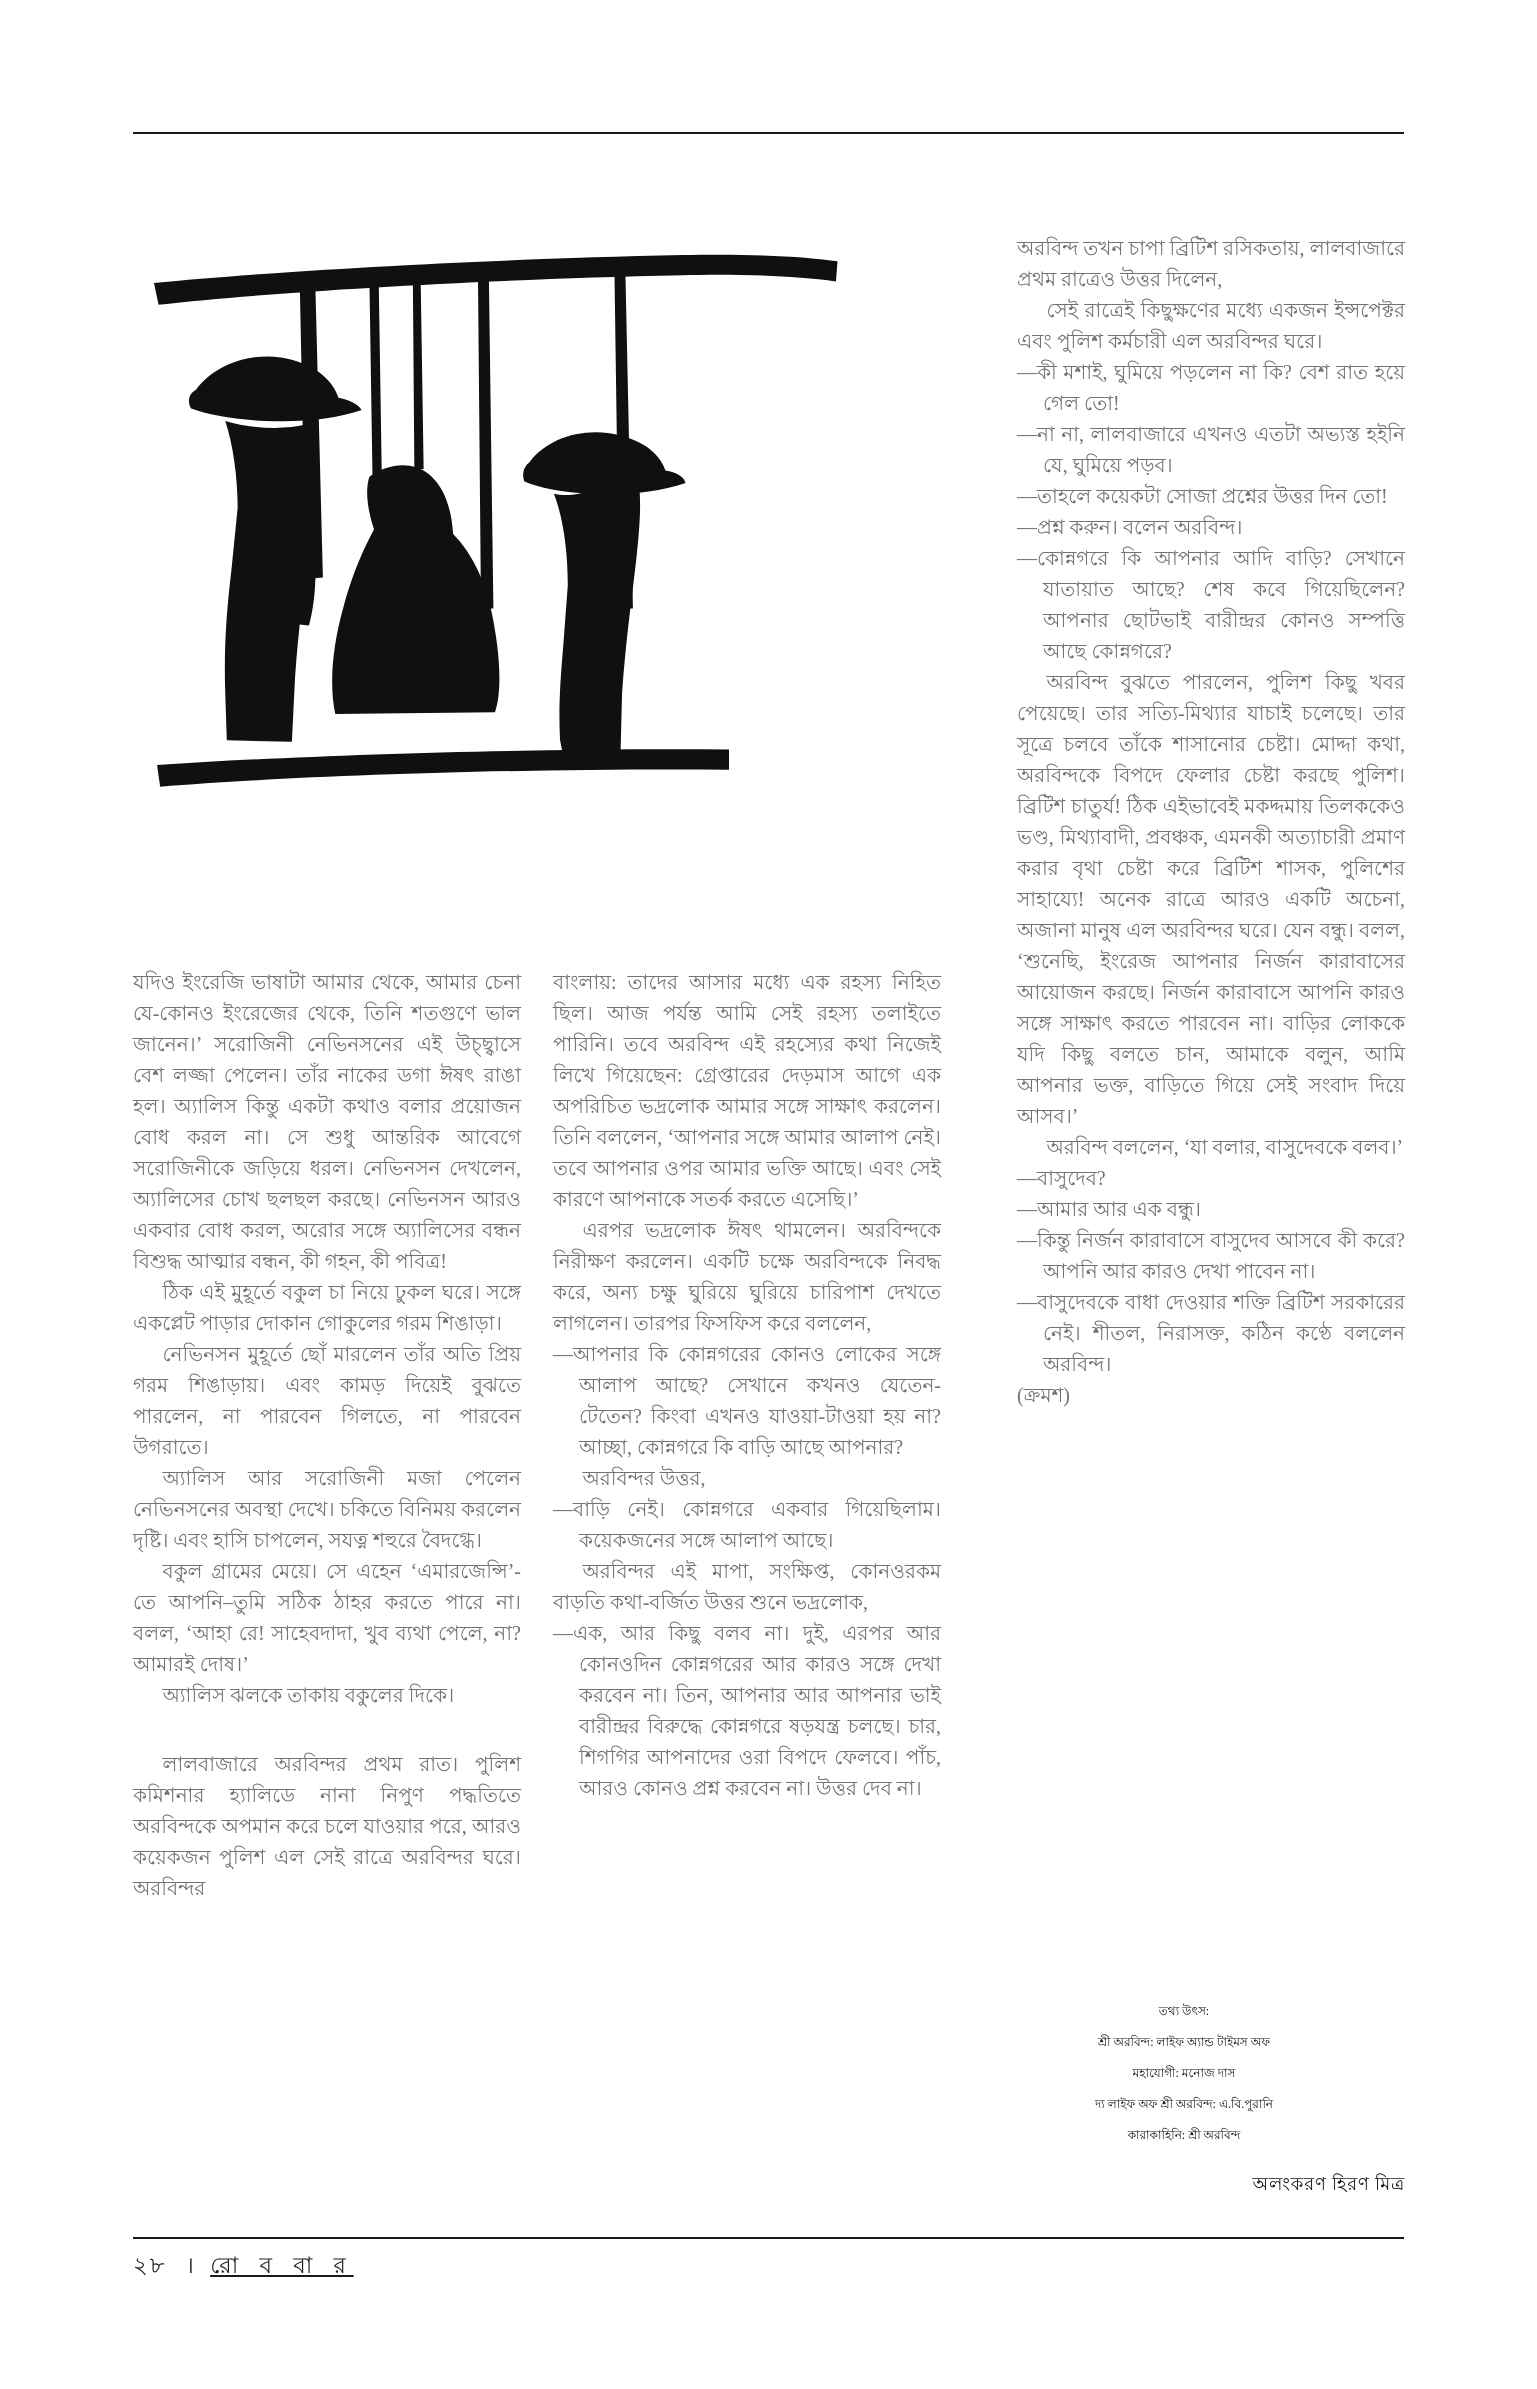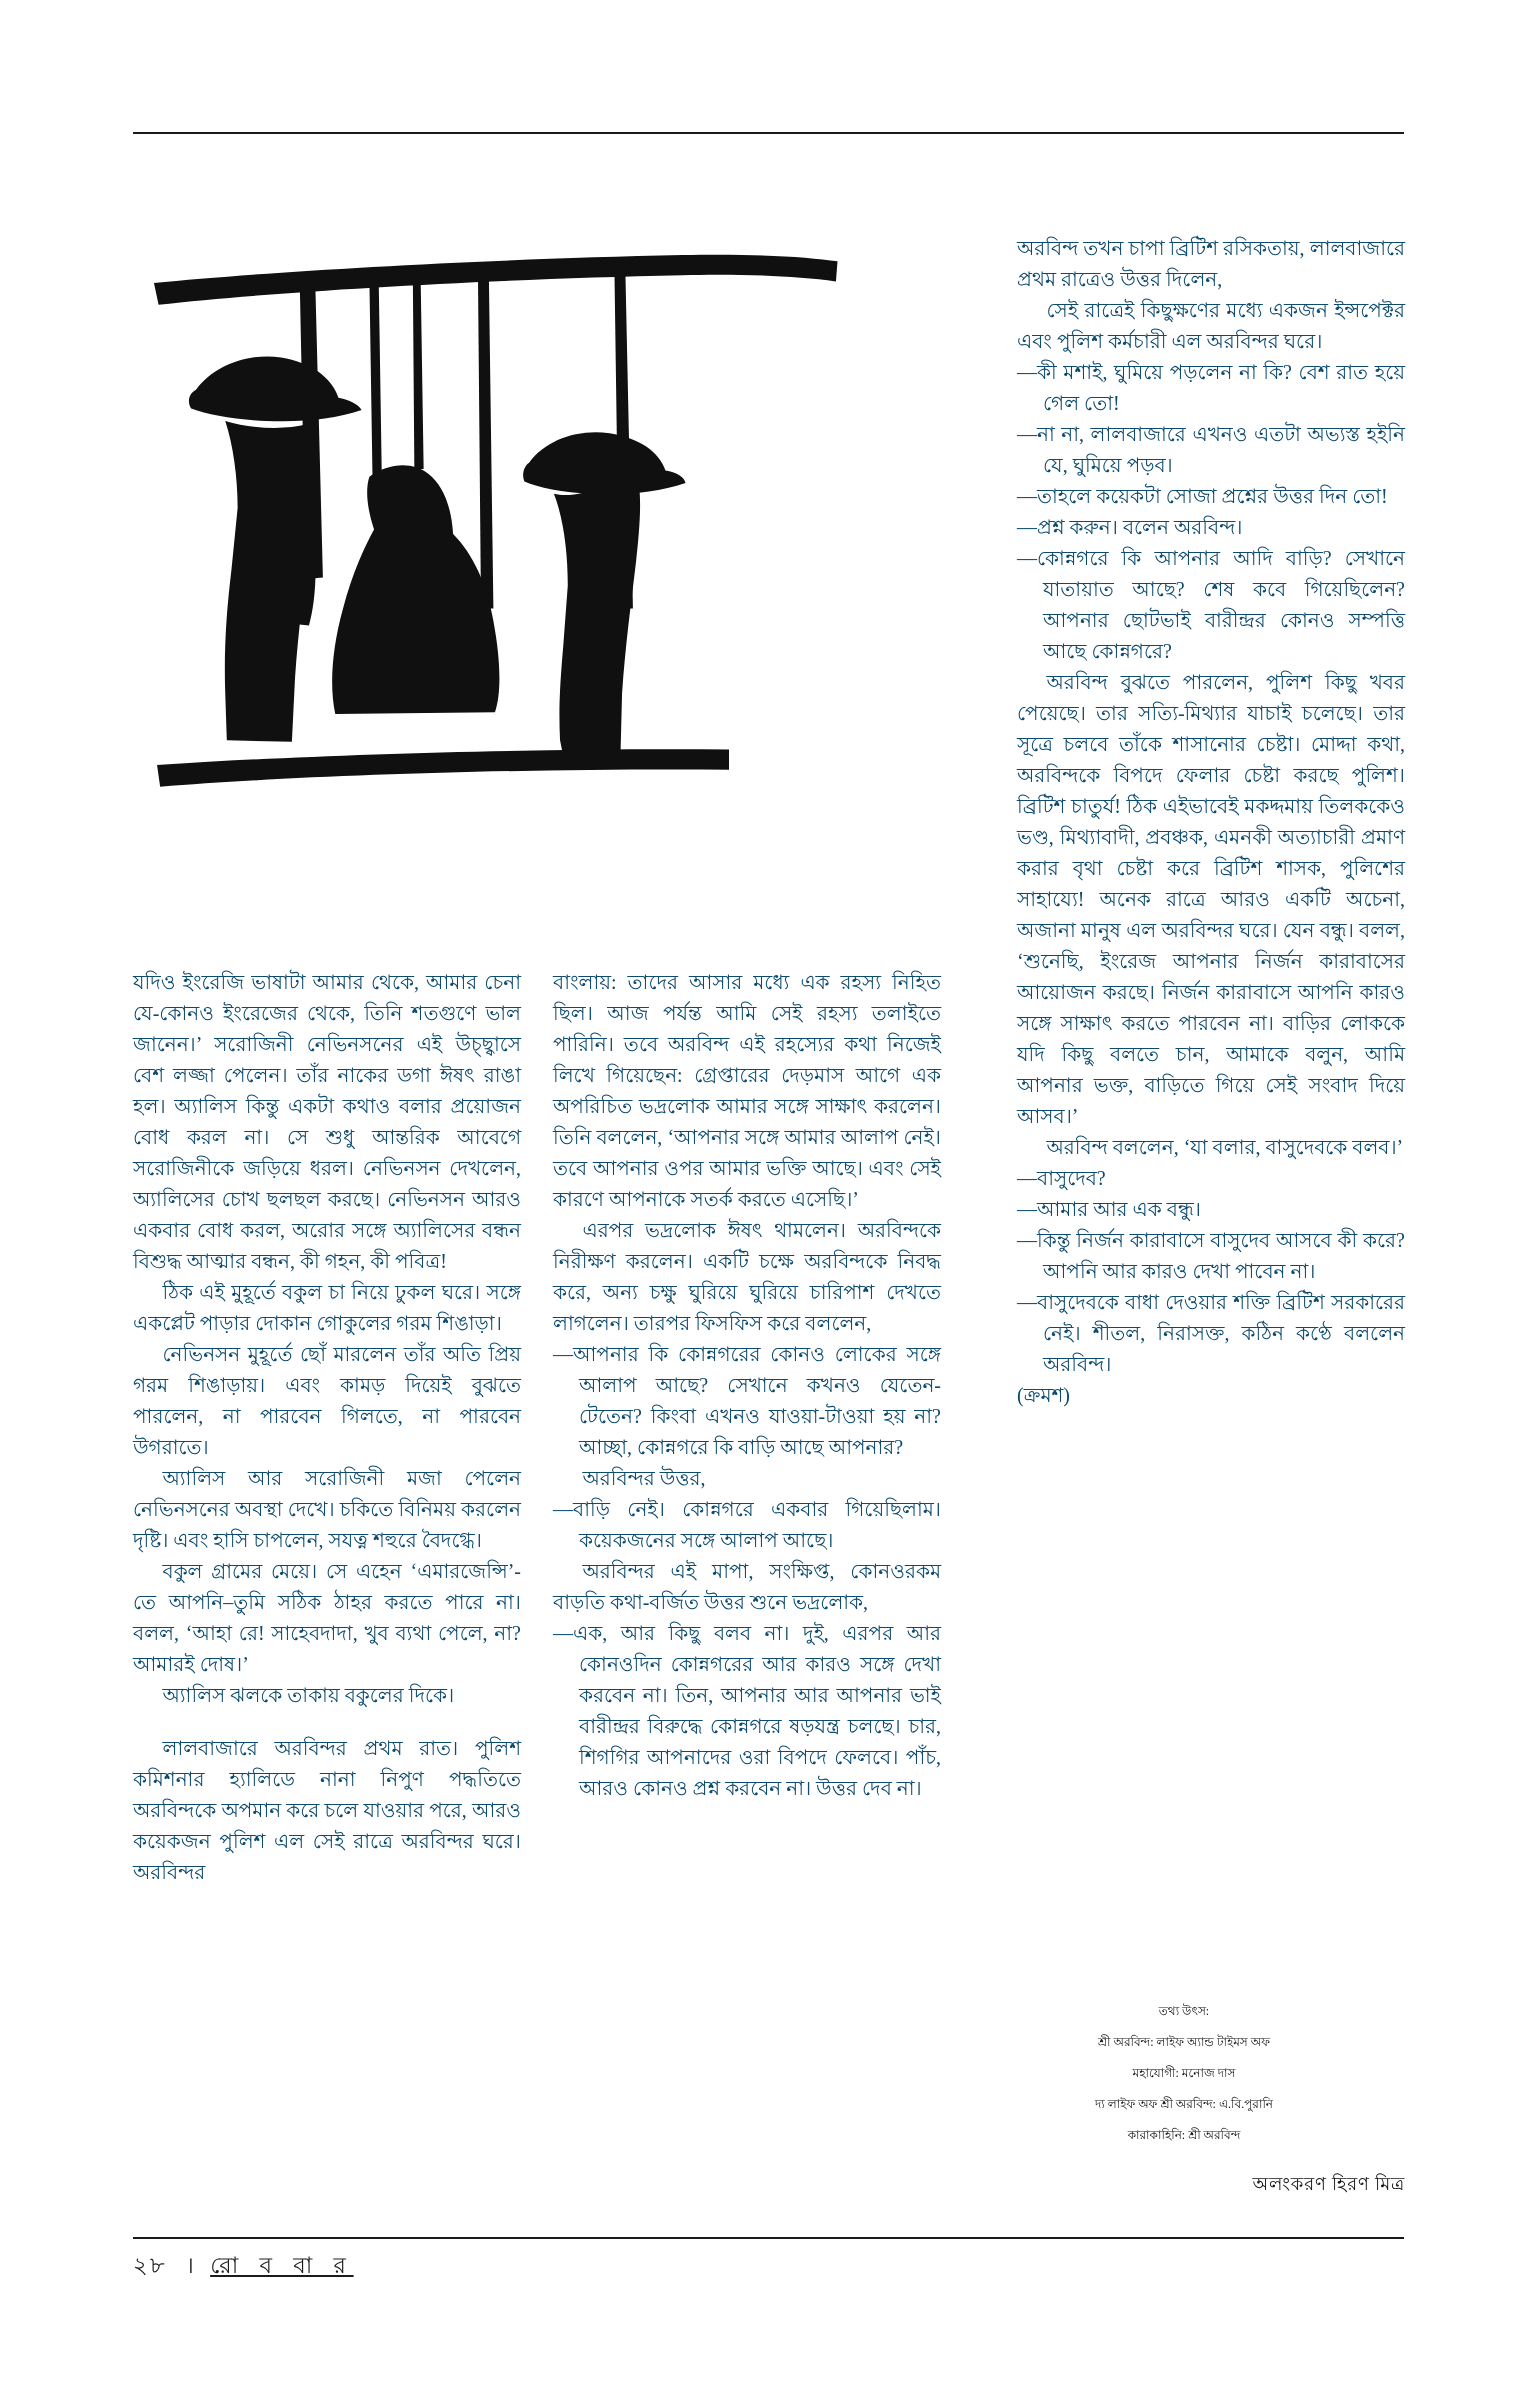--- a/index.html
+++ b/index.html
@@ -49,31 +49,31 @@
   }
   .illustration svg { display: block; }
 
   
   .col {
     position: absolute;
     font-size: 20px;
     line-height: 31px;
     text-align: justify;
     text-justify: inter-word;
-    color: #0c4a6e;
+    color: #737373;
   }
   .col p {
     margin: 0;
     text-indent: 0;
   }
   .col p.indent {
     text-indent: 29.5px;
   }
   .col p.gap {
-    margin-top: 22px;
+    margin-top: 38px;
   }
   .col-1 {
     left: 133px;
     top: 967px;
     width: 388px;
   }
   .col-2 {
     left: 553px;
     top: 967px;
     width: 388px;

